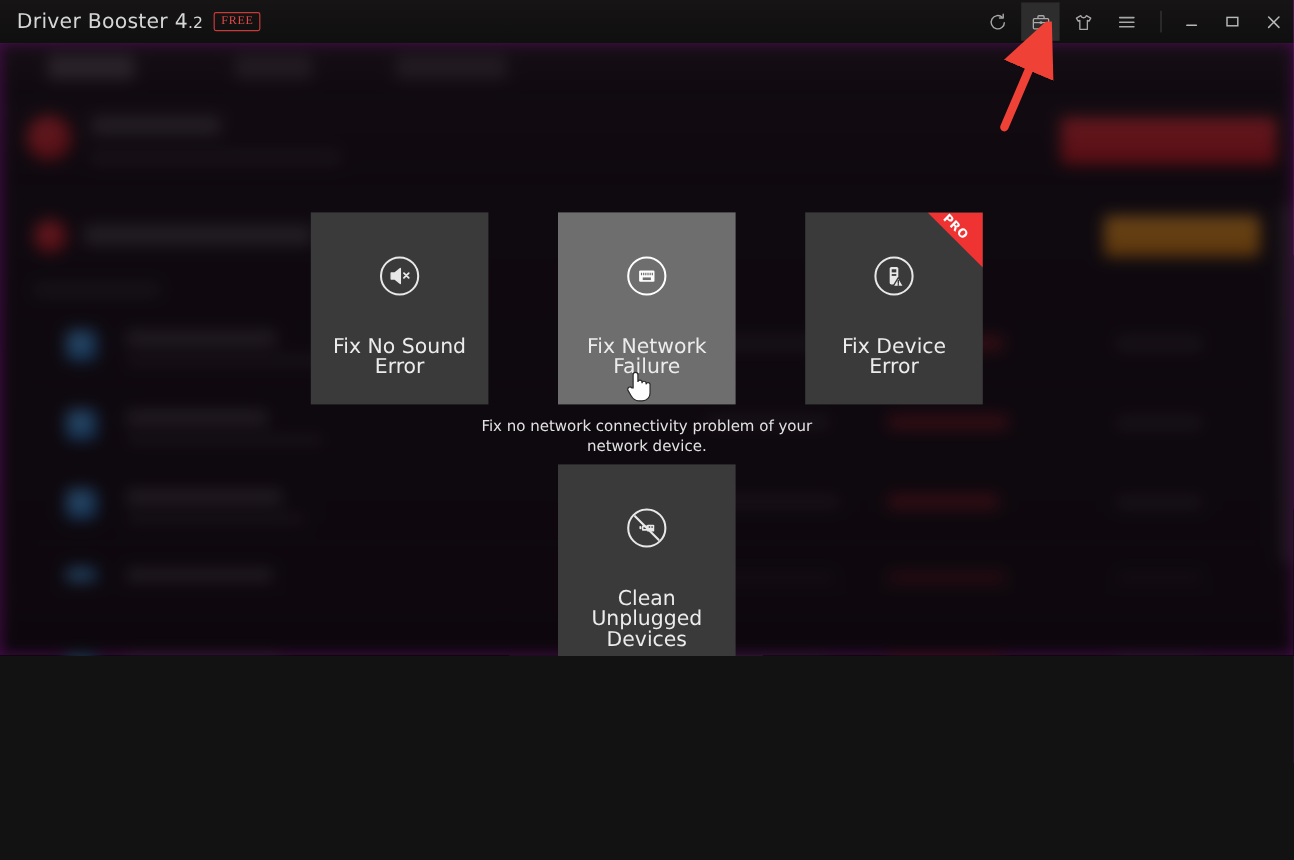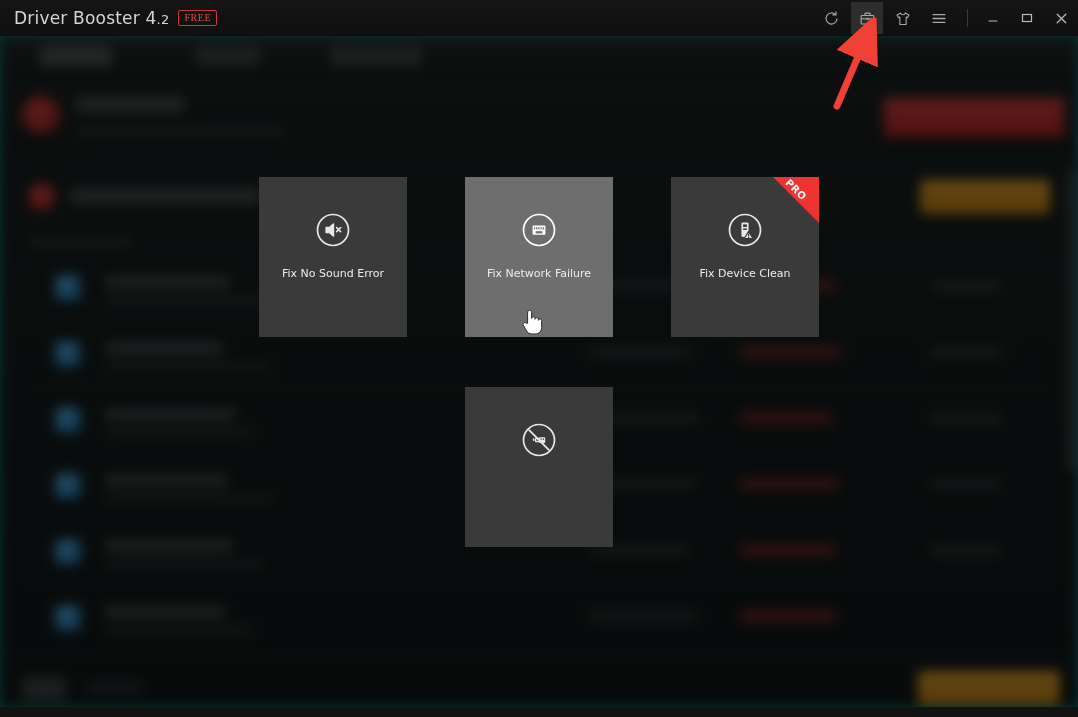--- a/index.html
+++ b/index.html
@@ -4,22 +4,22 @@
 <style>
   * { box-sizing: border-box; margin: 0; padding: 0; }
   html, body {
     width: 1078px; height: 717px;
     background: #121212;
     font-family: "Liberation Sans", sans-serif;
     overflow: hidden;
   }
   #app {
     position: relative;
-    width: 1078px; height: 707px;
-    background: #0f766e;
+    width: 1078px; height: 546px;
+    background: #a21caf;
     overflow: hidden;
   }
 
   
   #bg-layer {
     position: absolute; inset: 0;
     filter: blur(6px);
     opacity: 0.92;
   }
   .bg-body {
@@ -134,25 +134,25 @@
     align-items: center; justify-content: flex-start;
     overflow: hidden;
   }
   .tile.hovered { background: #6e6e6e; }
   .tile-icon {
     margin-top: 30px;
     width: 46px; height: 46px;
     display: flex; align-items: center; justify-content: center;
   }
   .tile-label {
-    margin-top: 12px;
+    margin-top: 28px;
     width: 132px;
     text-align: center;
     color: #ececec;
-    font-size: 11px;
+    font-size: 17px;
     line-height: 17px;
     font-family: "DejaVu Sans", sans-serif;
   }
   .pro-ribbon {
     position: absolute; right: 0; top: 0;
     width: 0; height: 0;
     border-top: 46px solid #ef3333;
     border-left: 46px solid transparent;
   }
   .pro-text {
@@ -348,37 +348,39 @@
         <svg width="46" height="46" viewBox="0 0 46 46" fill="none" stroke="#e8e8e8" stroke-width="1.7">
           <circle cx="23" cy="23" r="15.5"></circle>
           <rect x="19.4" y="15.4" width="7.2" height="14.6" rx="1.4" fill="#e8e8e8" stroke="none"></rect>
           <rect x="21.1" y="17.4" width="3.8" height="2.6" fill="#3a3a3a" stroke="none"></rect>
           <rect x="21.1" y="21.4" width="3.8" height="1.5" fill="#3a3a3a" stroke="none"></rect>
           <path d="M26.6 24.4l4.4 7.2h-8.8z" fill="#e8e8e8" stroke="#3a3a3a" stroke-width="1.1" stroke-linejoin="round"></path>
           <path d="M26.6 26.8v2.2" stroke="#3a3a3a" stroke-width="1.2" stroke-linecap="round"></path>
           <circle cx="26.6" cy="30.4" r="0.7" fill="#3a3a3a" stroke="none"></circle>
         </svg>
       </div>
-      <div class="tile-label">Fix Device Clean</div>
-    </div>
-
+      <div class="tile-label">Fix Device Error</div>
+    </div>
+
+    <div id="tile-desc">Fix no network connectivity problem of your network device.</div>
 
 
     <div class="tile" style="left:465px; top:351px;">
       <div class="tile-icon">
         <svg width="46" height="46" viewBox="0 0 46 46" fill="none" stroke="#e8e8e8" stroke-width="1.7">
           <circle cx="23" cy="23" r="15.5"></circle>
           <rect x="23.2" y="20.2" width="6" height="5.8" rx="0.8" fill="#e8e8e8" stroke="none"></rect>
           <rect x="24.6" y="21.6" width="1.2" height="1.2" fill="#3a3a3a" stroke="none"></rect>
           <rect x="26.8" y="21.6" width="1.2" height="1.2" fill="#3a3a3a" stroke="none"></rect>
           <path d="M23.2 21.6h-3.4a2.8 2.8 0 0 0 0 3h3.4" stroke-width="1.5" stroke-linecap="round"></path>
           <path d="M17.6 22v1.2" stroke-width="1.5" stroke-linecap="round"></path>
           <path d="M13.2 13.2l19.6 19.6" stroke-width="1.8" stroke-linecap="round"></path>
         </svg>
       </div>
+      <div class="tile-label">Clean Unplugged Devices</div>
     </div>
 
   </div>
 
   <div id="cursor">
     <svg width="26" height="32" viewBox="0 0 26 32">
       <path d="M9.6 18.3V7.3c0-1.1.9-2 2-2s2 .9 2 2v6.1c0-.9.8-1.6 1.7-1.6s1.7.7 1.7 1.6v.9c0-.9.8-1.6 1.7-1.6s1.7.7 1.7 1.6v1c.1-.8.8-1.4 1.6-1.4.9 0 1.7.7 1.7 1.6v6.9c0 3.4-2.3 6.6-6.6 6.6h-2.9c-3.2 0-4.6-1.3-6.3-4.2l-2.6-4.5c-.5-.9-.2-2 .7-2.5.8-.5 1.9-.3 2.5.5z" fill="#ffffff" stroke="#2b2b2b" stroke-width="1"></path>
     </svg>
   </div>
 

